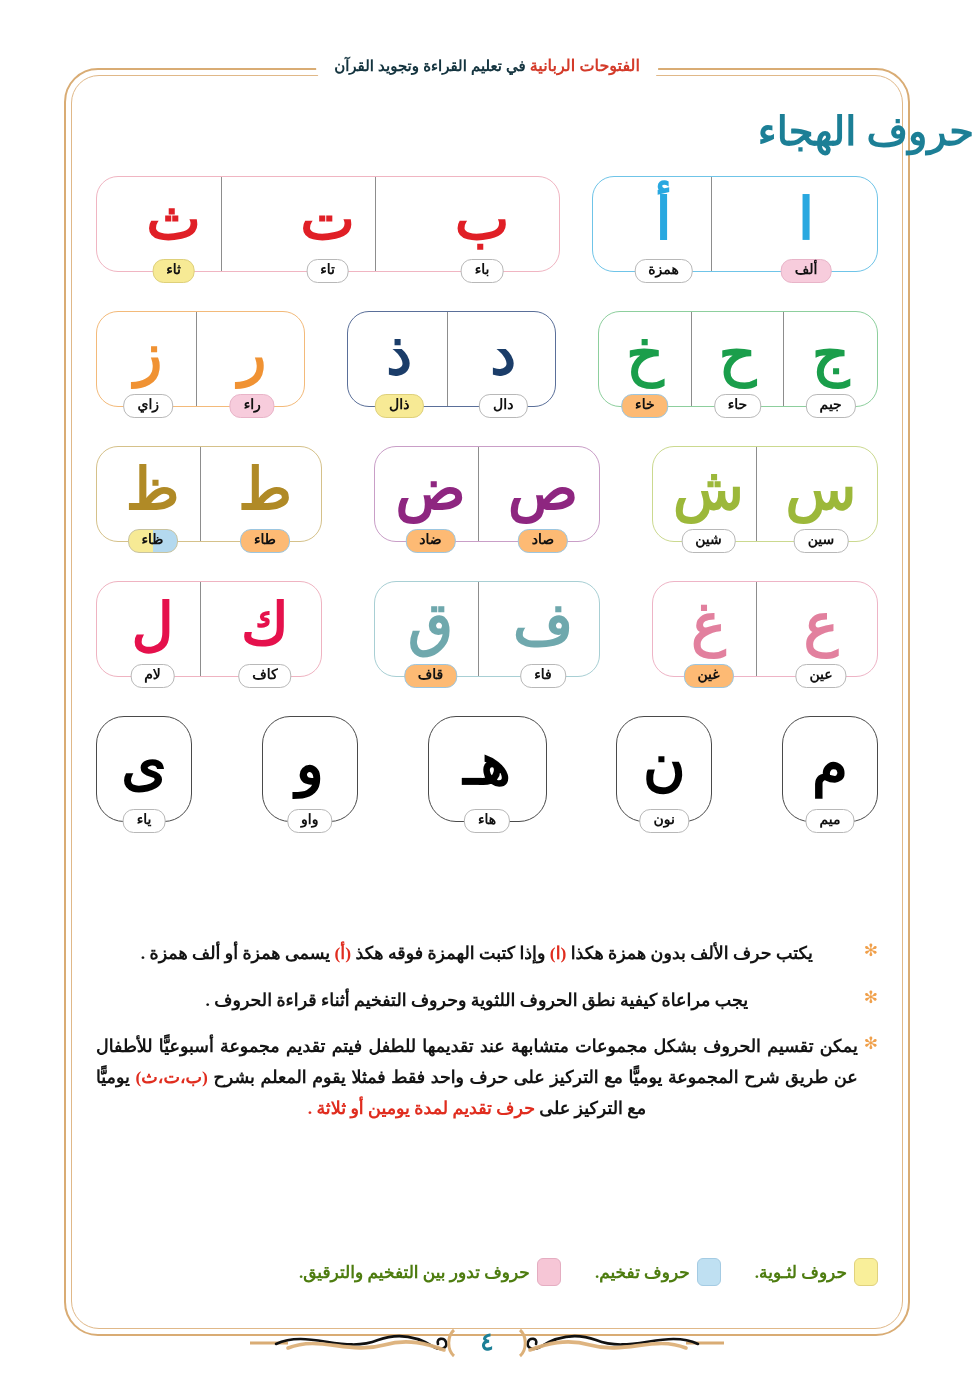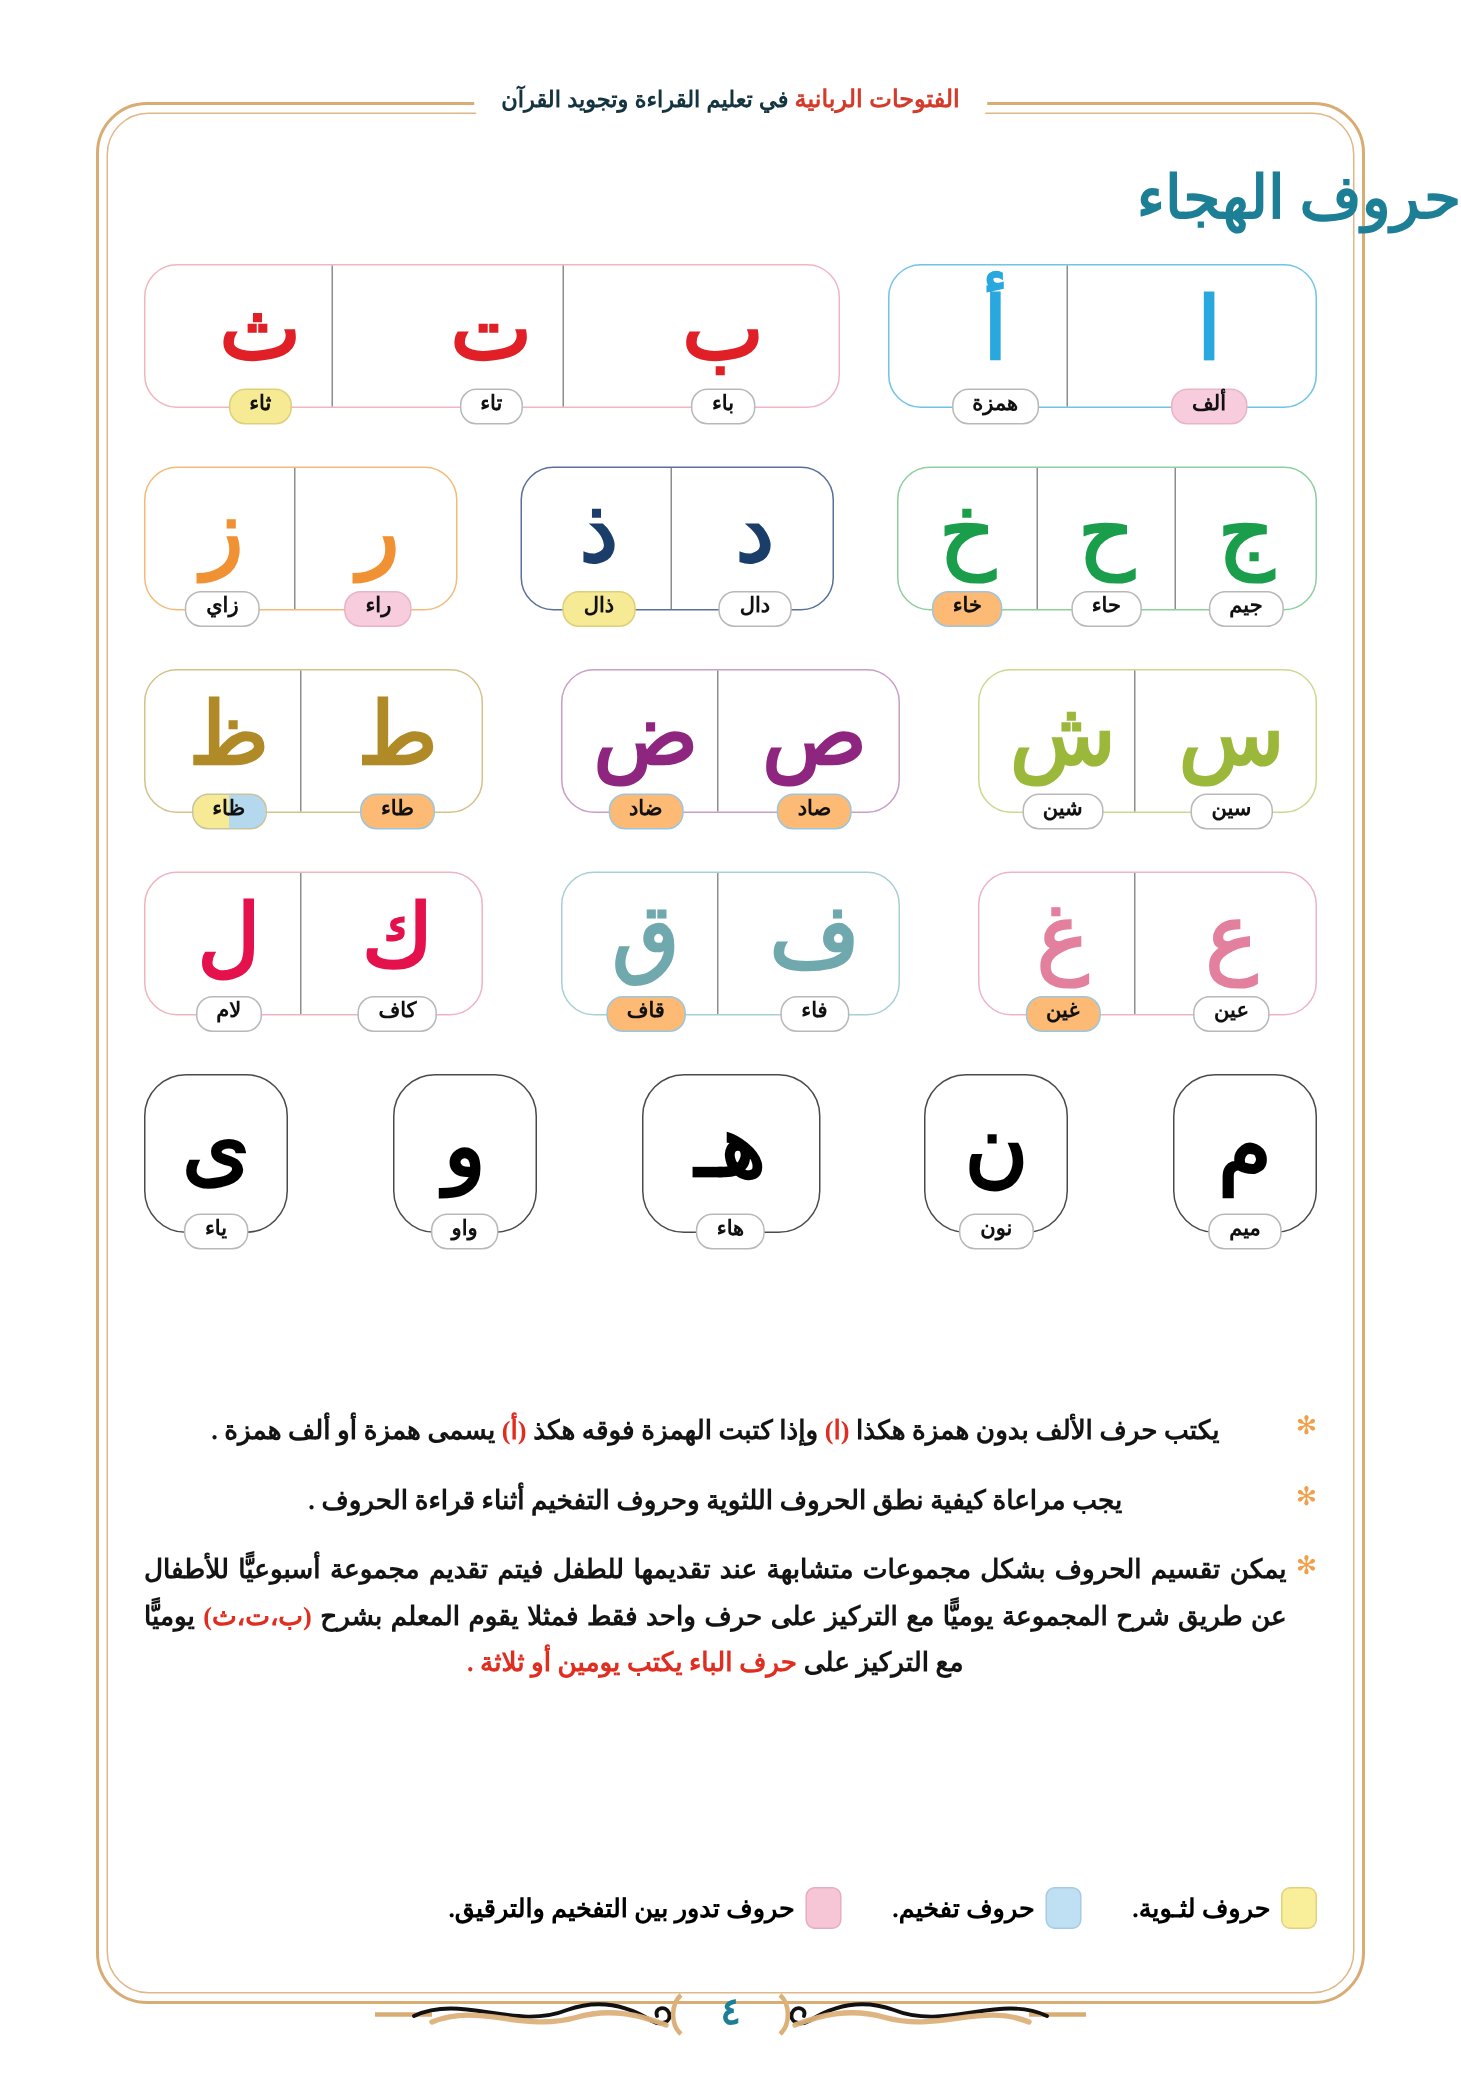--- a/index.html
+++ b/index.html
@@ -193,21 +193,21 @@
   }
   .swatch{
     width:22px;height:26px;border-radius:6px;
     border:1.2px solid #c9c9c9;
     flex:0 0 auto;
   }
   .sw-yellow{background:#f9ef9a;border-color:#e0d27e;}
   .sw-blue{background:#bfe0f2;border-color:#a4cbe3;}
   .sw-pink{background:#f6c6d6;border-color:#e4adc1;}
   .legend-label{
-    font-size:17px;font-weight:bold;color:#000000;white-space:nowrap;
+    font-size:17px;font-weight:bold;color:#4d7c0f;white-space:nowrap;
     font-family:"Liberation Serif", serif;
   }
 
   
   .footer{
     position:absolute;left:0;right:0;bottom:30px;
     display:flex;flex-direction:row;align-items:center;justify-content:center;
     gap:0;
   }
   .flourish{display:block;}
@@ -400,21 +400,21 @@
       <div class="note">
         <div class="star">✻</div>
         <div class="note-text"><span>يكتب حرف الألف بدون همزة هكذا </span><span class="red">(ا)</span><span> وإذا كتبت الهمزة فوقه هكذ </span><span class="red">(أ)</span><span> يسمى همزة أو ألف همزة .</span></div>
       </div>
       <div class="note">
         <div class="star">✻</div>
         <div class="note-text"><span>يجب مراعاة كيفية نطق  الحروف اللثوية وحروف التفخيم أثناء قراءة الحروف .</span></div>
       </div>
       <div class="note">
         <div class="star">✻</div>
-        <div class="note-text"><span>يمكن تقسيم الحروف بشكل مجموعات متشابهة عند تقديمها للطفل فيتم تقديم مجموعة أسبوعيًّا للأطفال عن طريق شرح المجموعة يوميًّا مع التركيز على حرف واحد فقط فمثلا يقوم المعلم بشرح </span><span class="red">(ب،ت،ث)</span><span> يوميًّا مع التركيز على </span><span class="red">حرف الباء يكتب يومين أو ثلاثة .</span></div>
+        <div class="note-text"><span>يمكن تقسيم الحروف بشكل مجموعات متشابهة عند تقديمها للطفل فيتم تقديم مجموعة أسبوعيًّا للأطفال عن طريق شرح المجموعة يوميًّا مع التركيز على حرف واحد فقط فمثلا يقوم المعلم بشرح </span><span class="red">(ب،ت،ث)</span><span> يوميًّا مع التركيز على </span><span class="red">حرف تقديم لمدة يومين أو ثلاثة .</span></div>
       </div>
     </div>
 
   <div class="legend" id="legend-host">
       <div class="legend-item">
         <div class="swatch sw-yellow"></div>
         <div class="legend-label">حروف لثـوية.</div>
       </div>
       <div class="legend-item">
         <div class="swatch sw-blue"></div>

